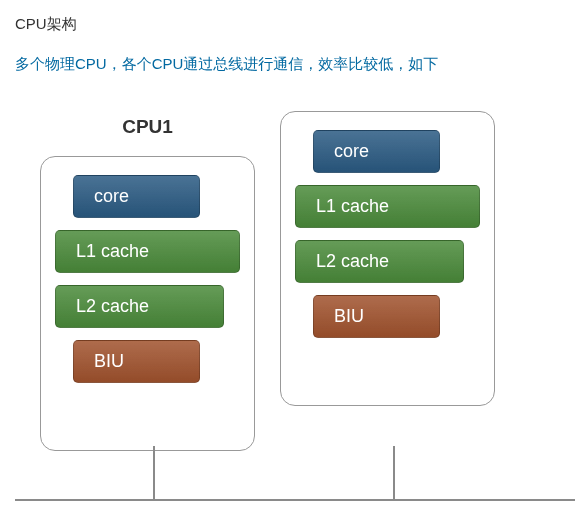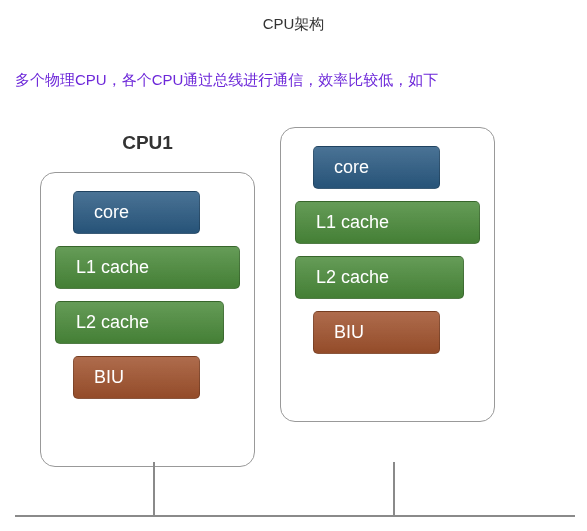--- a/index.html
+++ b/index.html
@@ -7,26 +7,25 @@
       font-family: "Microsoft YaHei", Arial, sans-serif;
       background: #ffffff;
       padding: 15px;
       width: 587px;
       height: 531px;
       position: relative;
     }
     .title {
       font-size: 15px;
       color: #333;
-      margin-bottom: 34px;
-      text-align: center;
+      margin-bottom: 18px;
     }
     .description {
       font-size: 15px;
-      color: #6d28d9;
+      color: #0369a1;
       margin-bottom: 35px;
       line-height: 1.6;
     }
     .diagram-area {
       position: relative;
       width: 100%;
       height: 390px;
     }
     .cpu-wrapper {
       position: absolute;

